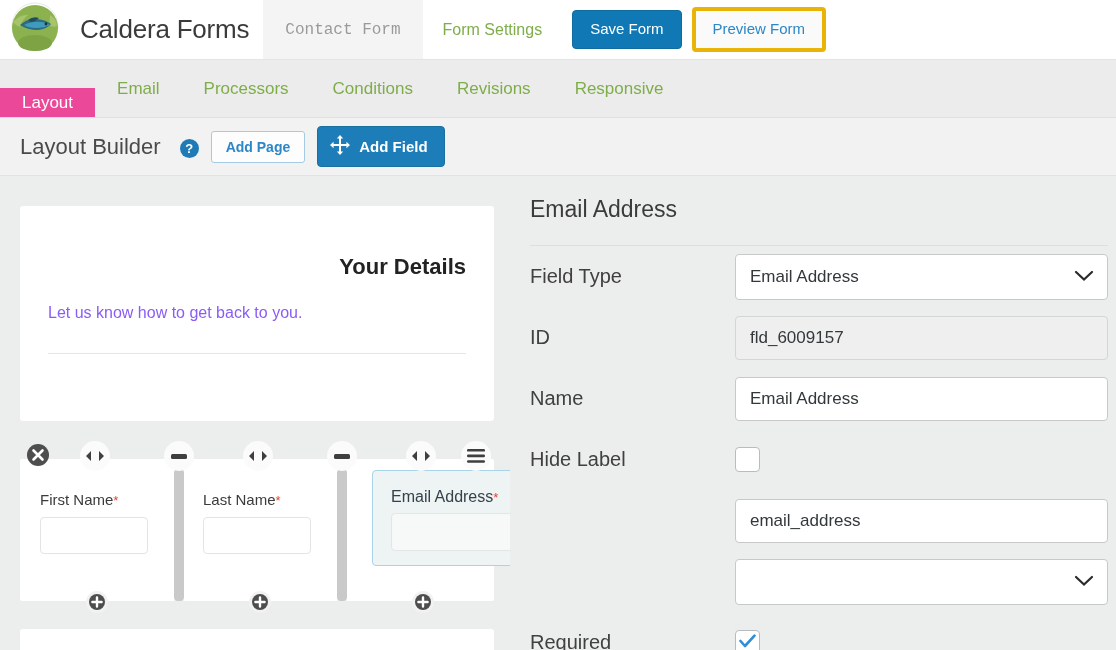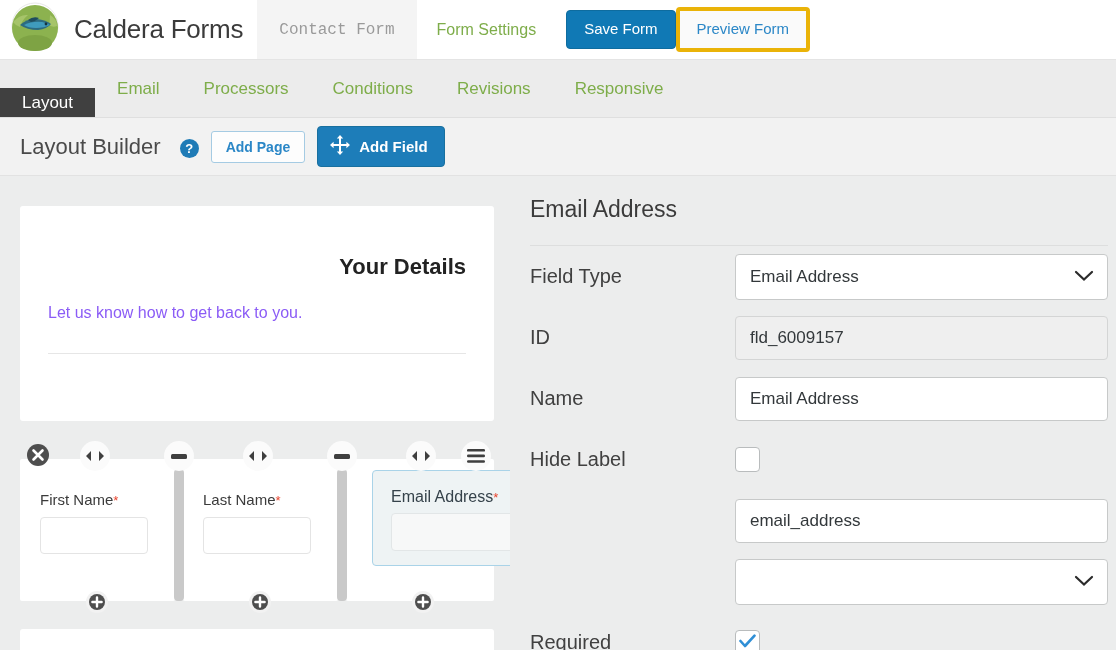--- a/index.html
+++ b/index.html
@@ -20,21 +20,21 @@
     background: #ffffff;
     display: flex;
     align-items: stretch;
     border-bottom: 1px solid #e4e4e4;
   }
   .brand {
     display: flex;
     align-items: center;
     padding-left: 6px;
     padding-right: 14px;
-    gap: 10px;
+    gap: 16px;
   }
   .logo {
     width: 58px; height: 58px;
     position: relative;
     flex: 0 0 auto;
   }
   .logo svg { display: block; }
   .brand-name {
     font-size: 26px;
     color: #3b3b3b;
@@ -54,20 +54,21 @@
     display: flex; align-items: center;
     padding: 0 20px;
     font-size: 16px;
     color: #7ead4a;
     background: #ffffff;
     white-space: nowrap;
     cursor: pointer;
   }
   .hdr-btns {
     display: flex; align-items: center;
+    gap: 10px;
     padding-left: 10px;
   }
   .btn {
     font-size: 15px;
     border-radius: 4px;
     padding: 9px 17px;
     cursor: pointer;
     white-space: nowrap;
     line-height: 1.25;
   }
@@ -92,21 +93,21 @@
   }
   .nav-item {
     display: flex; align-items: center;
     padding: 0 22px;
     font-size: 17px;
     color: #7ead4a;
     cursor: pointer;
     white-space: nowrap;
   }
   .nav-item.active {
-    background: #404040;
+    background: #ec4899;
     color: #ffffff;
     margin-top: 28px;
   }
 
   
   .toolbar {
     height: 58px;
     background: #f2f2f2;
     display: flex;
     align-items: center;

